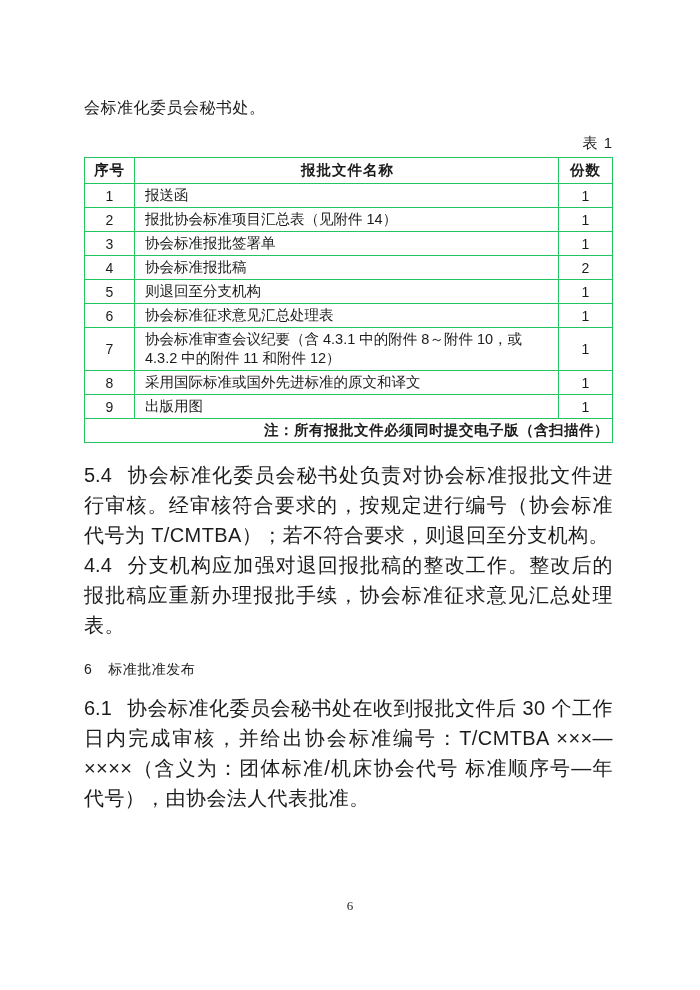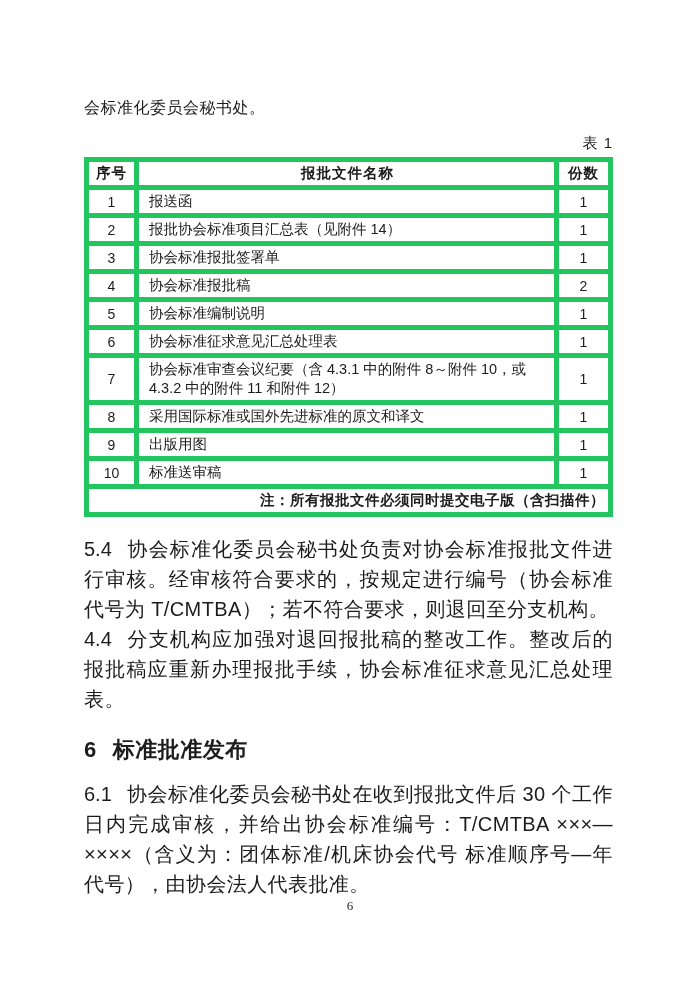--- a/index.html
+++ b/index.html
@@ -29,21 +29,21 @@
     margin-top: 14px;
     margin-bottom: 4px;
     letter-spacing: 1px;
   }
   table.doc-table {
     width: 100%;
     border-collapse: collapse;
     table-layout: fixed;
   }
   .doc-table th, .doc-table td {
-    border: 5px solid #22c55e;
+    border: 1px solid #22c55e;
     font-size: 14.5px;
     padding: 2px 3px;
     vertical-align: middle;
   }
   .doc-table th { font-weight: bold; height: 26px; letter-spacing: 1px; }
   .col-no { width: 50px; text-align: center; }
   .col-name { text-align: left; padding-left: 10px !important; padding-right: 8px !important; line-height: 19px; }
   .col-copies { width: 54px; text-align: center; }
   .doc-table td { height: 24px; }
   .doc-table td.col-no, .doc-table td.col-copies { font-size: 14px; }
@@ -59,22 +59,22 @@
     line-height: 30px;
     text-align: justify;
     letter-spacing: 0.4px;
   }
   p.clause .num {
     display: inline-block;
     margin-right: 15px;
     letter-spacing: 0;
   }
   h2.section-heading {
-    font-size: 22px;
-    font-weight: bold;
+    font-size: 14px;
+    font-weight: normal;
     margin-top: 21px;
     margin-bottom: 14px;
     letter-spacing: 0.5px;
   }
   h2.section-heading .num { margin-right: 16px; }
   .page-number {
     position: absolute;
     top: 898px;
     left: 0;
     width: 700px;
@@ -117,46 +117,41 @@
         <td class="col-name">协会标准报批签署单</td>
         <td class="col-copies">1</td>
       </tr>
       <tr>
         <td class="col-no">4</td>
         <td class="col-name">协会标准报批稿</td>
         <td class="col-copies">2</td>
       </tr>
       <tr>
         <td class="col-no">5</td>
-        <td class="col-name">协会标准编制说明</td>
+        <td class="col-name">则退回至分支机构</td>
         <td class="col-copies">1</td>
       </tr>
       <tr>
         <td class="col-no">6</td>
         <td class="col-name">协会标准征求意见汇总处理表</td>
         <td class="col-copies">1</td>
       </tr>
       <tr>
         <td class="col-no">7</td>
         <td class="col-name">协会标准审查会议纪要（含 4.3.1 中的附件 8～附件 10，或 4.3.2 中的附件 11 和附件 12）</td>
         <td class="col-copies">1</td>
       </tr>
       <tr>
         <td class="col-no">8</td>
         <td class="col-name">采用国际标准或国外先进标准的原文和译文</td>
         <td class="col-copies">1</td>
       </tr>
       <tr>
         <td class="col-no">9</td>
         <td class="col-name">出版用图</td>
-        <td class="col-copies">1</td>
-      </tr>
-      <tr>
-        <td class="col-no">10</td>
-        <td class="col-name">标准送审稿</td>
         <td class="col-copies">1</td>
       </tr>
       <tr>
         <td class="note-cell" colspan="3">注：所有报批文件必须同时提交电子版（含扫描件）</td>
       </tr>
     </tbody>
   </table>
 
   <div class="body-paragraphs">
     <p class="clause"><span class="num">5.4</span><span>协会标准化委员会秘书处负责对协会标准报批文件进行审核。经审核符合要求的，按规定进行编号（协会标准代号为 T/CMTBA）；若不符合要求，则退回至分支机构。</span></p>

